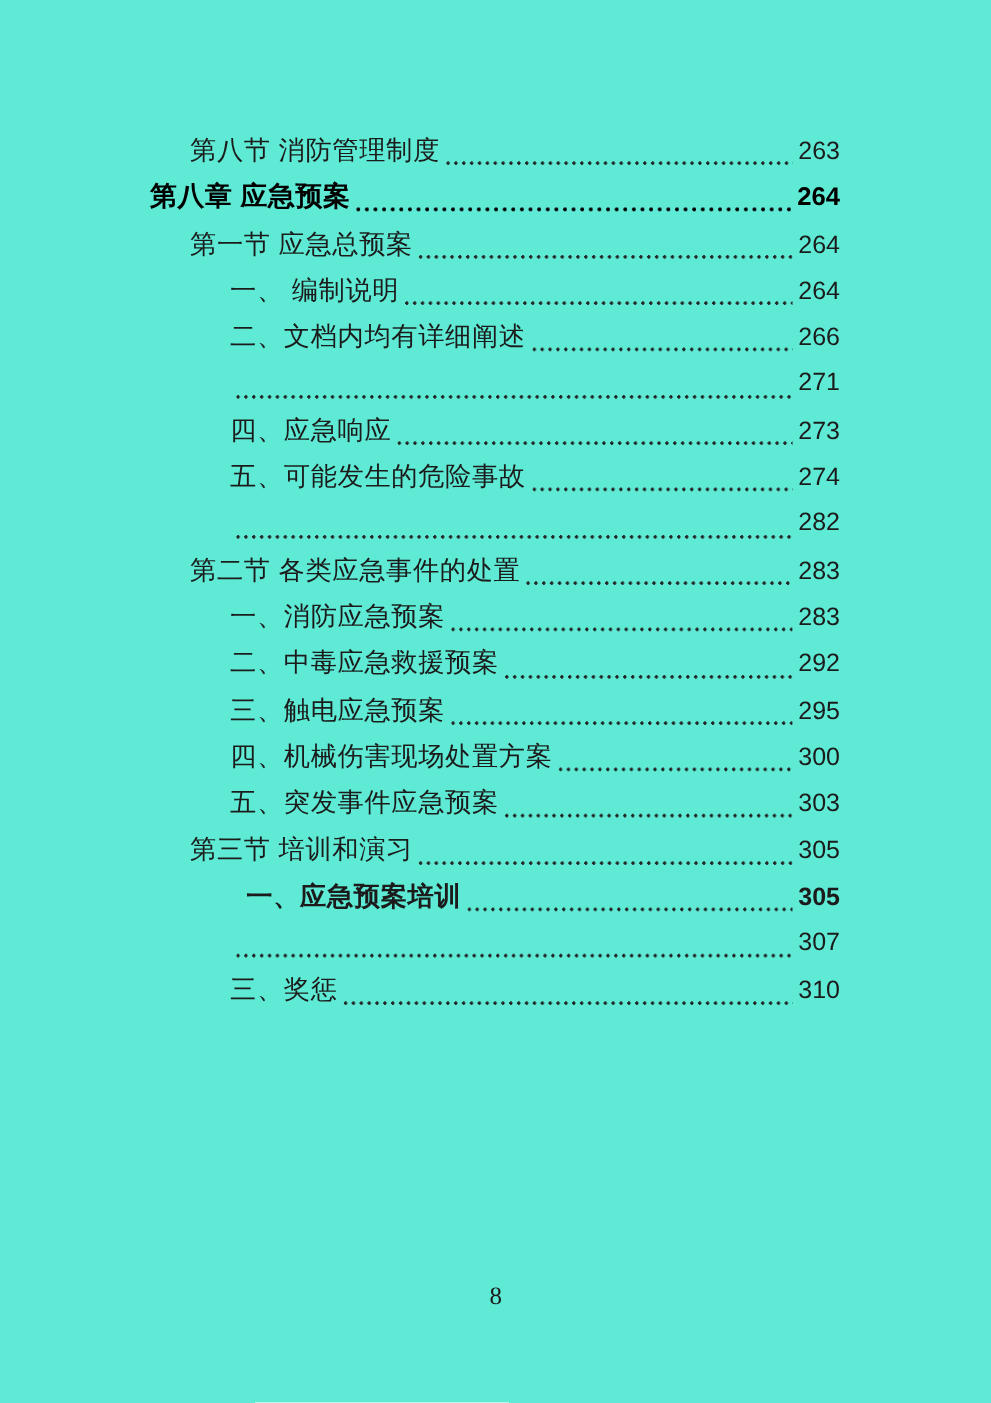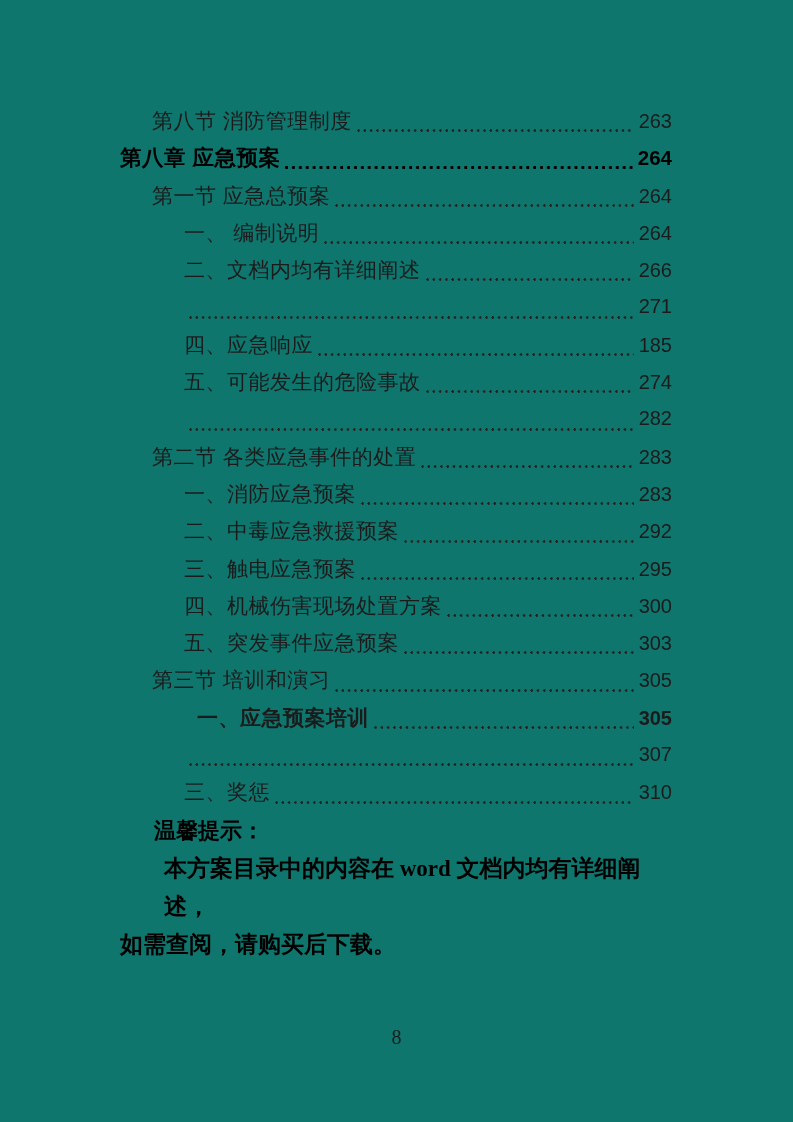--- a/index.html
+++ b/index.html
@@ -4,21 +4,21 @@
 <style>
   html, body {
     margin: 0;
     padding: 0;
     background: #ffffff;
   }
   .page {
     position: relative;
     width: 793px;
     height: 1122px;
-    background: #0f766e;
+    background: #5eead4;
     overflow: hidden;
     box-sizing: border-box;
     font-family: "Liberation Sans", sans-serif;
     color: #1b1b1b;
   }
   .toc {
     position: absolute;
     top: 102px;
     left: 120px;
     right: 121px;
@@ -124,21 +124,21 @@
       <span class="leader"></span>
       <span class="toc-page">266</span>
     </div>
       <div class="toc-row lvl-item">
       <span class="leader"></span>
       <span class="toc-page">271</span>
     </div>
       <div class="toc-row lvl-item">
       <span class="toc-label">四、应急响应</span>
       <span class="leader"></span>
-      <span class="toc-page">185</span>
+      <span class="toc-page">273</span>
     </div>
       <div class="toc-row lvl-item">
       <span class="toc-label">五、可能发生的危险事故</span>
       <span class="leader"></span>
       <span class="toc-page">274</span>
     </div>
       <div class="toc-row lvl-item">
       <span class="leader"></span>
       <span class="toc-page">282</span>
     </div>
@@ -186,21 +186,16 @@
       <span class="leader"></span>
       <span class="toc-page">307</span>
     </div>
       <div class="toc-row lvl-item">
       <span class="toc-label">三、奖惩</span>
       <span class="leader"></span>
       <span class="toc-page">310</span>
     </div>
     </div>
 
-  <div class="notice">
-    <p class="notice-title">温馨提示：</p>
-    <p class="notice-line first">本方案目录中的内容在 word 文档内均有详细阐述，</p>
-    <p class="notice-line">如需查阅，请购买后下载。</p>
-  </div>
 
   <div class="footer-pagenum">8</div>
 
 </div>
 
 </body></html>

